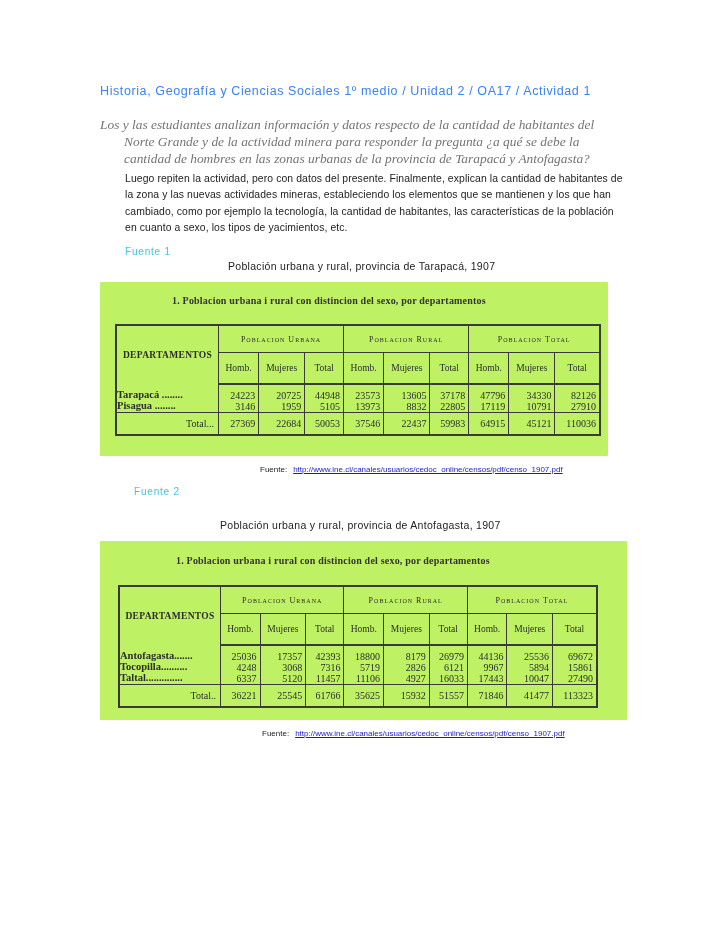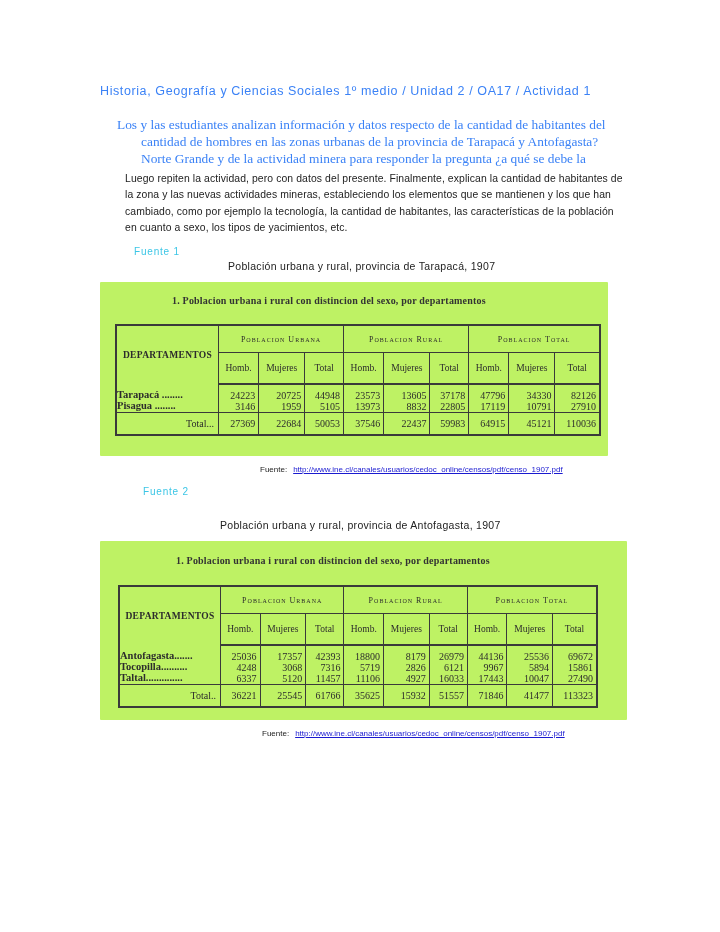--- a/index.html
+++ b/index.html
@@ -1,22 +1,22 @@
 <!DOCTYPE html>
 <html><head>
 <meta charset="utf-8">
 <style>
   html, body { margin:0; padding:0; background:#ffffff; }
   body { width:720px; height:932px; position:relative; overflow:hidden; font-family:"Liberation Sans", sans-serif; color:#111; }
   .header { position:absolute; left:100px; top:84px; width:520px; font-size:12.5px; color:#3b82f6; letter-spacing:0.6px; white-space:nowrap; }
-  .intro { position:absolute; left:117px; top:116px; width:525px; font-family:"Liberation Serif", serif; font-size:13.4px; line-height:17px; color:#3b82f6; }
+  .intro { position:absolute; left:100px; top:116px; width:525px; font-family:"Liberation Serif", serif; font-size:13.4px; line-height:17px; color:#737373;font-style:italic; }
   .intro .first { display:block; }
   .intro .cont { display:block; padding-left:24px; }
   .para { position:absolute; left:125px; top:171px; width:500px; font-size:10.4px; line-height:16.3px; color:#222; letter-spacing:0.1px; }
-  .fuente-label { position:absolute; font-size:10px; color:#3cc6e6; letter-spacing:0.8px;margin-left:9px; }
+  .fuente-label { position:absolute; font-size:10px; color:#3cc6e6; letter-spacing:0.8px; }
   .caption { position:absolute; font-size:10.5px; color:#222; letter-spacing:0.3px; white-space:nowrap; }
   .scan { position:absolute; background:#bef264; border-radius:1px; }
   .scan-title { position:absolute; font-family:"Liberation Serif", serif; font-weight:bold; font-size:10px; color:#333; white-space:nowrap; letter-spacing:0.2px; }
   table.census { position:absolute; border-collapse:collapse; font-family:"Liberation Serif", serif; color:#2c2c2c; border:2px solid #3a3a3a; }
   table.census td, table.census th { border-left:1.5px solid #3a3a3a; padding:0 3px; font-weight:normal; }
   table.census th.group { font-size:8px; letter-spacing:1px; font-variant:small-caps; height:26px; border-bottom:1.5px solid #3a3a3a; }
   table.census th.sub { font-size:9.5px; height:30px;margin-left:44px; }
   table.census th.dept { font-size:9.5px; font-weight:bold; letter-spacing:0.3px; }
   table.census tr.head-end th { border-bottom:2px solid #3a3a3a; }
   table.census td.num { text-align:right; font-size:10px; line-height:11px; vertical-align:top; padding-top:5px; }
@@ -26,22 +26,22 @@
   .source { position:absolute; font-size:8px; color:#222; white-space:nowrap; }
   .source a { color:#1a1ad0; text-decoration:underline; margin-left:6px; }
 </style>
 </head>
 <body>
 
 <div class="header">Historia, Geografía y Ciencias Sociales 1º medio / Unidad 2 / OA17 / Actividad 1</div>
 
 <div class="intro">
   <span class="first">Los y las estudiantes analizan información y datos respecto de la cantidad de habitantes del</span>
+  <span class="cont">Norte Grande y de la actividad minera para responder la pregunta ¿a qué se debe la</span>
   <span class="cont">cantidad de hombres en las zonas urbanas de la provincia de Tarapacá y Antofagasta?</span>
-  <span class="cont">Norte Grande y de la actividad minera para responder la pregunta ¿a qué se debe la</span>
 </div>
 
 <div class="para">Luego repiten la actividad, pero con datos del presente. Finalmente, explican la cantidad de habitantes de la zona y las nuevas actividades mineras, estableciendo los elementos que se mantienen y los que han cambiado, como por ejemplo la tecnología, la cantidad de habitantes, las características de la población en cuanto a sexo, los tipos de yacimientos, etc.</div>
 
 <div class="fuente-label" style="left:125px; top:246px;">Fuente 1</div>
 <div class="caption" style="left:228px; top:260px;">Población urbana y rural, provincia de Tarapacá, 1907</div>
 
 <div class="scan" style="left:100px; top:282px; width:508px; height:174px;">
   <div class="scan-title" style="left:72px; top:13px;">1. Poblacion urbana i rural con distincion del sexo, por departamentos</div>
   <table class="census" style="left:15px; top:42px; width:486px;">

